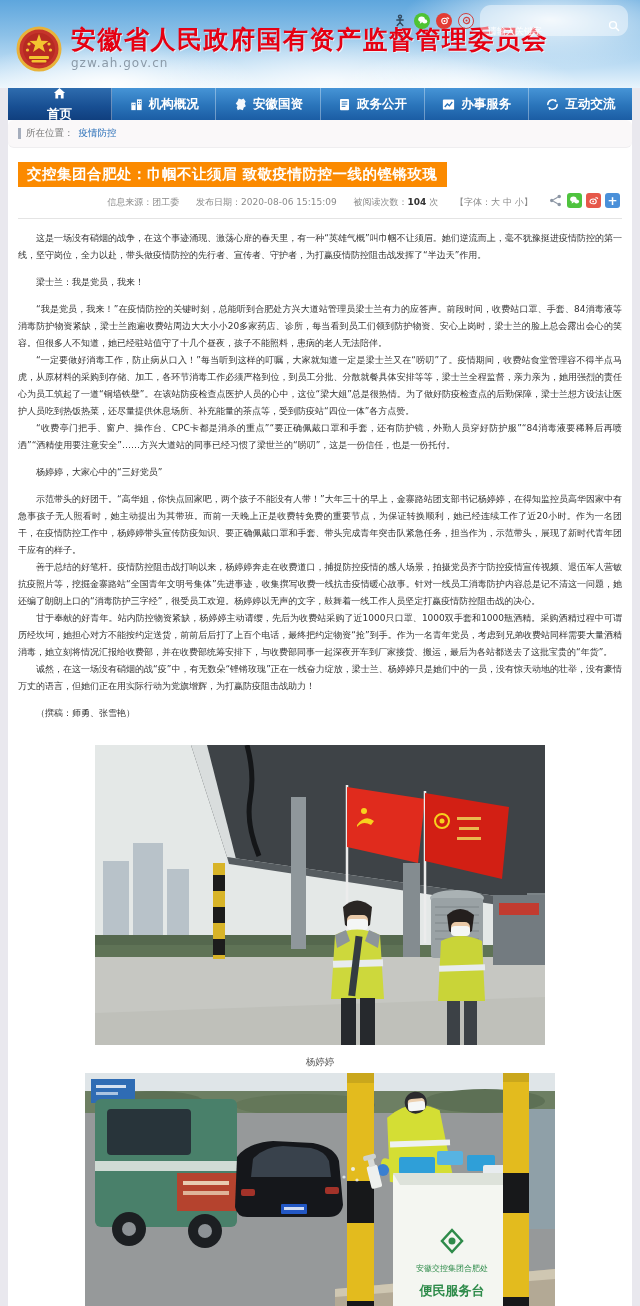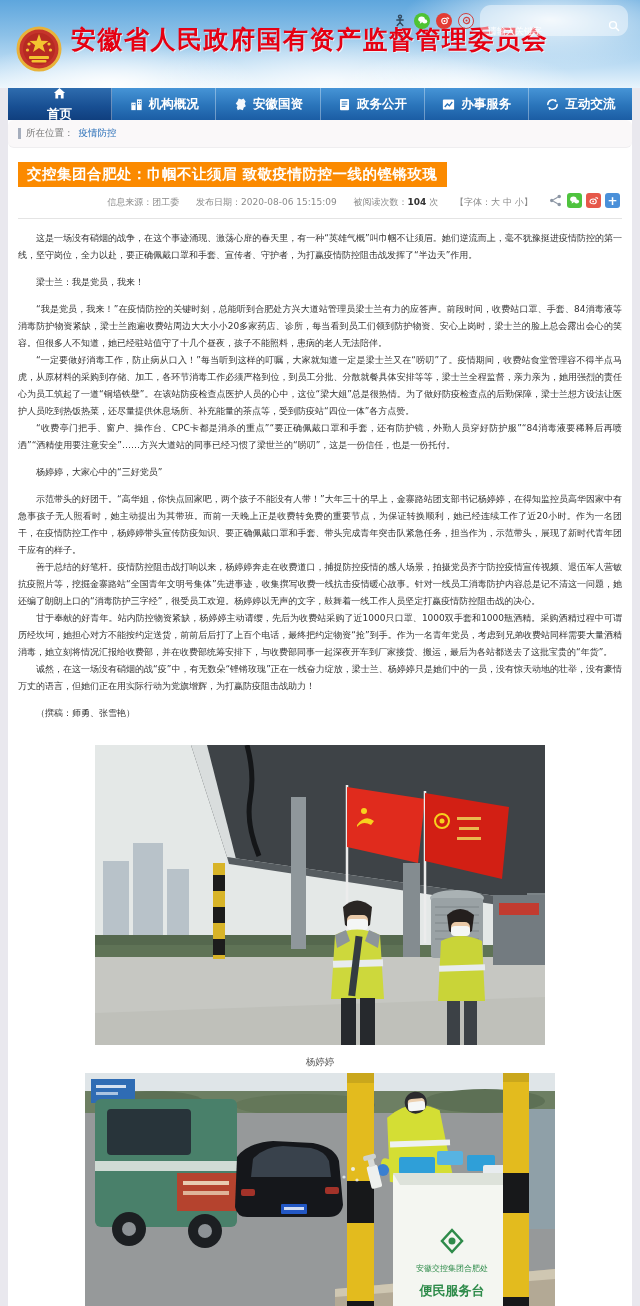--- a/index.html
+++ b/index.html
@@ -142,20 +142,21 @@
           <circle cx="13" cy="18" r="1.6" fill="#f4c430"></circle>
             <circle cx="33" cy="18" r="1.6" fill="#f4c430"></circle>
           <circle cx="11.5" cy="24" r="1.6" fill="#f4c430"></circle>
             <circle cx="34.5" cy="24" r="1.6" fill="#f4c430"></circle>
           <rect x="13" y="30" width="20" height="3" rx="1" fill="#f4c430"></rect>
           <rect x="15.5" y="34" width="15" height="2.4" rx="1" fill="#f4c430"></rect>
         </svg>
       </span>
       <span>
         <div class="site-title">安徽省人民政府国有资产监督管理委员会</div>
+        <div class="site-url">gzw.ah.gov.cn</div>
       </span>
     </div>
   </div>
 
   <div class="main-col">
 
     <div class="nav">
       <div class="nav-item active">
         <span>
             <svg width="15" height="15" viewBox="0 0 16 16">
@@ -274,21 +275,21 @@
                   <path d="M8 3.2q2-.9 2.6 1.1"></path>
                 </g>
                 <circle cx="5.6" cy="7" r="1" fill="#fff"></circle>
               </svg>
           </span>
           <span class="share-badge sb-plus">+</span>
         </span>
       </div>
 
       <div class="article-body">
-        <p class="para gb">这是一场没有硝烟的战争，在这个事迹涌现、激荡心扉的春天里，有一种“英雄气概”叫巾帼不让须眉。她们逆流而上，毫不犹豫挺进疫情防控的第一线，坚守岗位，全力以赴，要正确佩戴口罩和手套、宣传者、守护者，为打赢疫情防控阻击战发挥了“半边天”作用。</p>
+        <p class="para gb">这是一场没有硝烟的战争，在这个事迹涌现、激荡心扉的春天里，有一种“英雄气概”叫巾帼不让须眉。她们逆流而上，毫不犹豫挺进疫情防控的第一线，坚守岗位，全力以赴，带头做疫情防控的先行者、宣传者、守护者，为打赢疫情防控阻击战发挥了“半边天”作用。</p>
         <p class="para gb">梁士兰：我是党员，我来！</p>
         <p class="para">“我是党员，我来！”在疫情防控的关键时刻，总能听到合肥处方兴大道站管理员梁士兰有力的应答声。前段时间，收费站口罩、手套、84消毒液等消毒防护物资紧缺，梁士兰跑遍收费站周边大大小小20多家药店、诊所，每当看到员工们领到防护物资、安心上岗时，梁士兰的脸上总会露出会心的笑容。但很多人不知道，她已经驻站值守了十几个昼夜，孩子不能照料，患病的老人无法陪伴。</p>
         <p class="para">“一定要做好消毒工作，防止病从口入！”每当听到这样的叮嘱，大家就知道一定是梁士兰又在“唠叨”了。疫情期间，收费站食堂管理容不得半点马虎，从原材料的采购到存储、加工，各环节消毒工作必须严格到位，到员工分批、分散就餐具体安排等等，梁士兰全程监督，亲力亲为，她用强烈的责任心为员工筑起了一道“铜墙铁壁”。在该站防疫检查点医护人员的心中，这位“梁大姐”总是很热情。为了做好防疫检查点的后勤保障，梁士兰想方设法让医护人员吃到热饭热菜，还尽量提供休息场所、补充能量的茶点等，受到防疫站“四位一体”各方点赞。</p>
         <p class="para gb">“收费亭门把手、窗户、操作台、CPC卡都是消杀的重点”“要正确佩戴口罩和手套，还有防护镜，外勤人员穿好防护服”“84消毒液要稀释后再喷洒”“酒精使用要注意安全”……方兴大道站的同事已经习惯了梁世兰的“唠叨”，这是一份信任，也是一份托付。</p>
         <p class="para gb">杨婷婷，大家心中的“三好党员”</p>
         <p class="para">示范带头的好团干。“高华姐，你快点回家吧，两个孩子不能没有人带！”大年三十的早上，金寨路站团支部书记杨婷婷，在得知监控员高华因家中有急事孩子无人照看时，她主动提出为其带班。而前一天晚上正是收费转免费的重要节点，为保证转换顺利，她已经连续工作了近20小时。作为一名团干，在疫情防控工作中，杨婷婷带头宣传防疫知识、要正确佩戴口罩和手套、带头完成青年突击队紧急任务，担当作为，示范带头，展现了新时代青年团干应有的样子。</p>
         <p class="para">善于总结的好笔杆。疫情防控阻击战打响以来，杨婷婷奔走在收费道口，捕捉防控疫情的感人场景，拍摄党员齐宁防控疫情宣传视频、退伍军人营敏抗疫照片等，挖掘金寨路站“全国青年文明号集体”先进事迹，收集撰写收费一线抗击疫情暖心故事。针对一线员工消毒防护内容总是记不清这一问题，她还编了朗朗上口的“消毒防护三字经”，很受员工欢迎。杨婷婷以无声的文字，鼓舞着一线工作人员坚定打赢疫情防控阻击战的决心。</p>
         <p class="para">甘于奉献的好青年。站内防控物资紧缺，杨婷婷主动请缨，先后为收费站采购了近1000只口罩、1000双手套和1000瓶酒精。采购酒精过程中可谓历经坎坷，她担心对方不能按约定送货，前前后后打了上百个电话，最终把约定物资“抢”到手。作为一名青年党员，考虑到兄弟收费站同样需要大量酒精消毒，她立刻将情况汇报给收费部，并在收费部统筹安排下，与收费部同事一起深夜开车到厂家接货、搬运，最后为各站都送去了这批宝贵的“年货”。</p>
         <p class="para gb">诚然，在这一场没有硝烟的战“疫”中，有无数朵“铿锵玫瑰”正在一线奋力绽放，梁士兰、杨婷婷只是她们中的一员，没有惊天动地的壮举，没有豪情万丈的语言，但她们正在用实际行动为党旗增辉，为打赢防疫阻击战助力！</p>
         <p class="para byline">（撰稿：师勇、张雪艳）</p>

